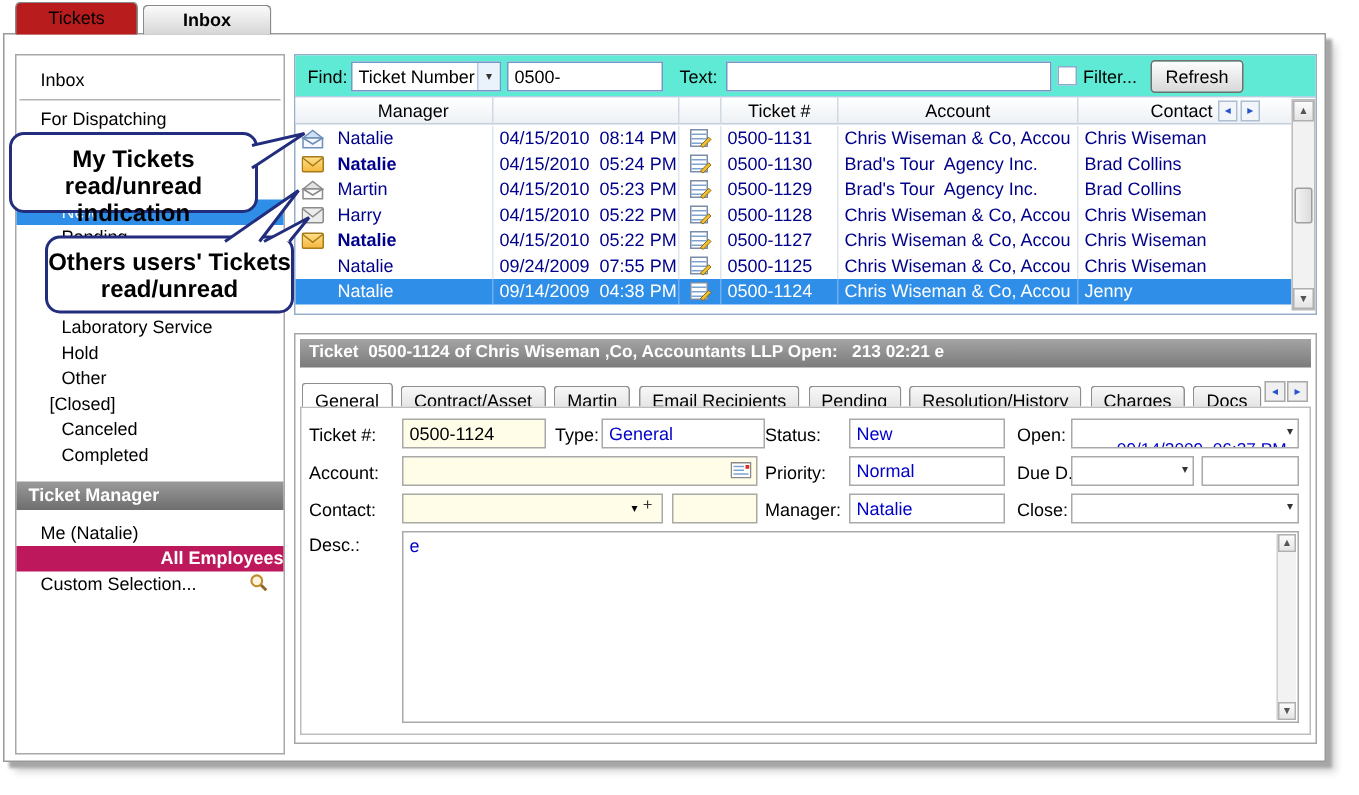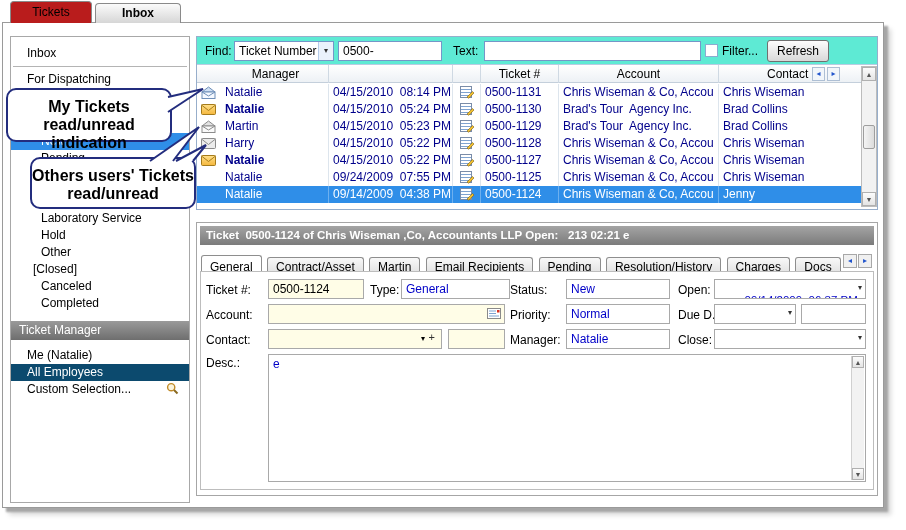--- a/index.html
+++ b/index.html
@@ -18,24 +18,24 @@
             border:1px solid #9a9a9a; box-shadow:4px 4px 2px #a6a6a6, 7px 7px 5px #d9d9d9; z-index:1; }
 
   
   .sidebar { position:absolute; left:10px; top:36px; width:180px; height:467px; background:#fff;
              border:1px solid #a8a8a8; z-index:2; }
   .side-item { position:absolute; left:0; right:0; height:17px; line-height:17px; color:#000; cursor:pointer; }
   .side-item.ind0 { padding-left:16px; }
   .side-item.ind1 { padding-left:30px; }
   .side-item.ind2 { padding-left:22px; }
   .side-item.sel { background:#2f8ee8; color:#fff; }
-  .side-item.selbold { background:#0c4a6e; color:#fff; font-weight:normal; }
+  .side-item.selbold { background:#be185d; color:#fff; font-weight:bold;text-align:right; }
   .side-sep { position:absolute; left:2px; right:2px; border-top:1px solid #b4b4b4; }
   .side-section { position:absolute; left:0; right:0; height:19px; line-height:19px; padding-left:8px;
-                  background:linear-gradient(#9a9a9a,#6e6e6e); color:#fff; font-weight:normal; }
+                  background:linear-gradient(#9a9a9a,#6e6e6e); color:#fff; font-weight:bold; }
   .mag { position:absolute; right:10px; top:1px; }
 
   
   .callout { position:absolute; background:#fff; border:2px solid #232d7e; border-radius:10px;
              z-index:30; text-align:center; font-weight:bold; font-size:16px; color:#000; padding-top:8px; }
   .callout-overlay { position:absolute; left:0; top:0; width:906px; height:530px; z-index:31; pointer-events:none; }
 
   
   .list-region { position:absolute; left:196px; top:36px; width:682px; height:174px;
                  border:1px solid #97aecb; background:#fff; z-index:2; }

